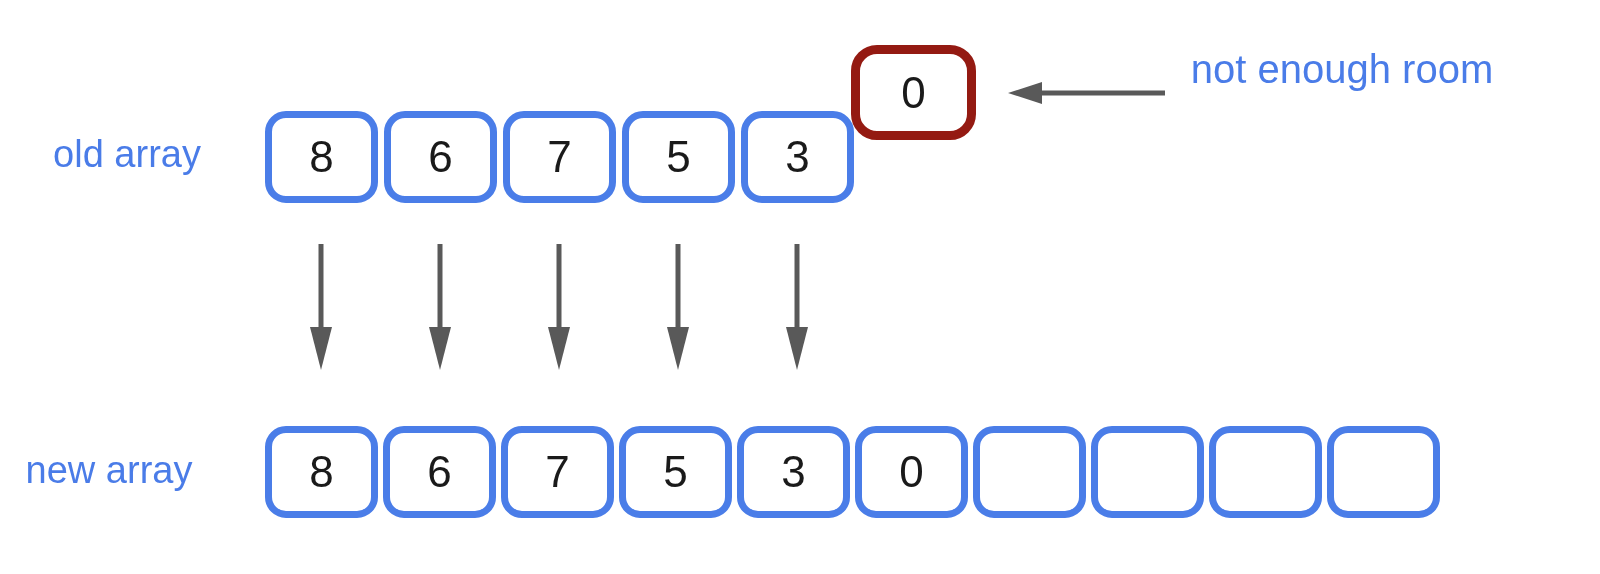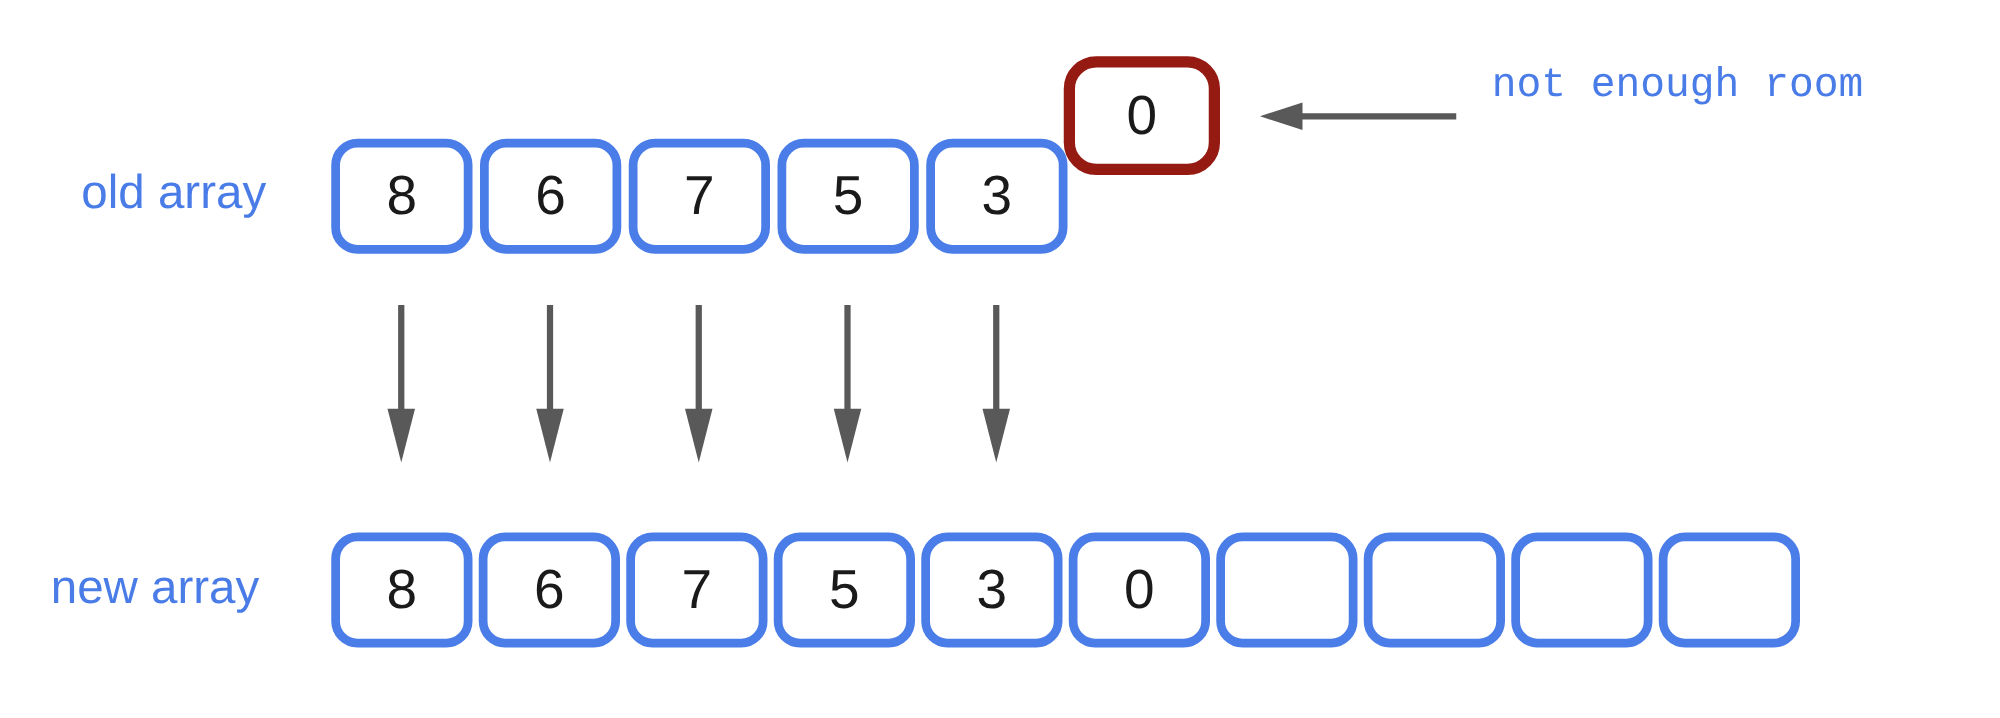--- a/index.html
+++ b/index.html
@@ -22,22 +22,22 @@
   }
 
   .array-label {
     position: absolute;
     width: 210px;
     text-align: center;
     font-size: 38px;
     color: var(--label-blue);
     white-space: nowrap;
   }
-  .old-label { left: 34px; top: 133px; }
-  .new-label { left: 19px; top: 449px; }
+  .old-label { left: 22px; top: 133px; }
+  .new-label { left: 4px; top: 449px; }
 
   .row {
     position: absolute;
     display: flex;
   }
   .old-row { left: 265px; top: 111px; gap: 6px; }
   .new-row { left: 265px; top: 426px; gap: 5px; }
 
   .cell {
     width: 113px;
@@ -69,24 +69,23 @@
     color: var(--num-black);
     z-index: 3;
   }
 
   .annotation {
     position: absolute;
     left: 1172px;
     top: 46px;
     width: 340px;
     text-align: center;
-    font-size: 33px;
+    font-size: 40px;
     line-height: 46px;
     color: var(--label-blue);
-    font-family: Liberation Mono, monospace;
   }
 
   .arrow-svg { position: absolute; display: block; }
   .down-arrow { top: 244px; width: 26px; height: 128px; }
   .da-0 { left: 308px; }
   .da-1 { left: 427px; }
   .da-2 { left: 546px; }
   .da-3 { left: 665px; }
   .da-4 { left: 784px; }
   .left-arrow { left: 1005px; top: 80px; width: 165px; height: 26px; }

